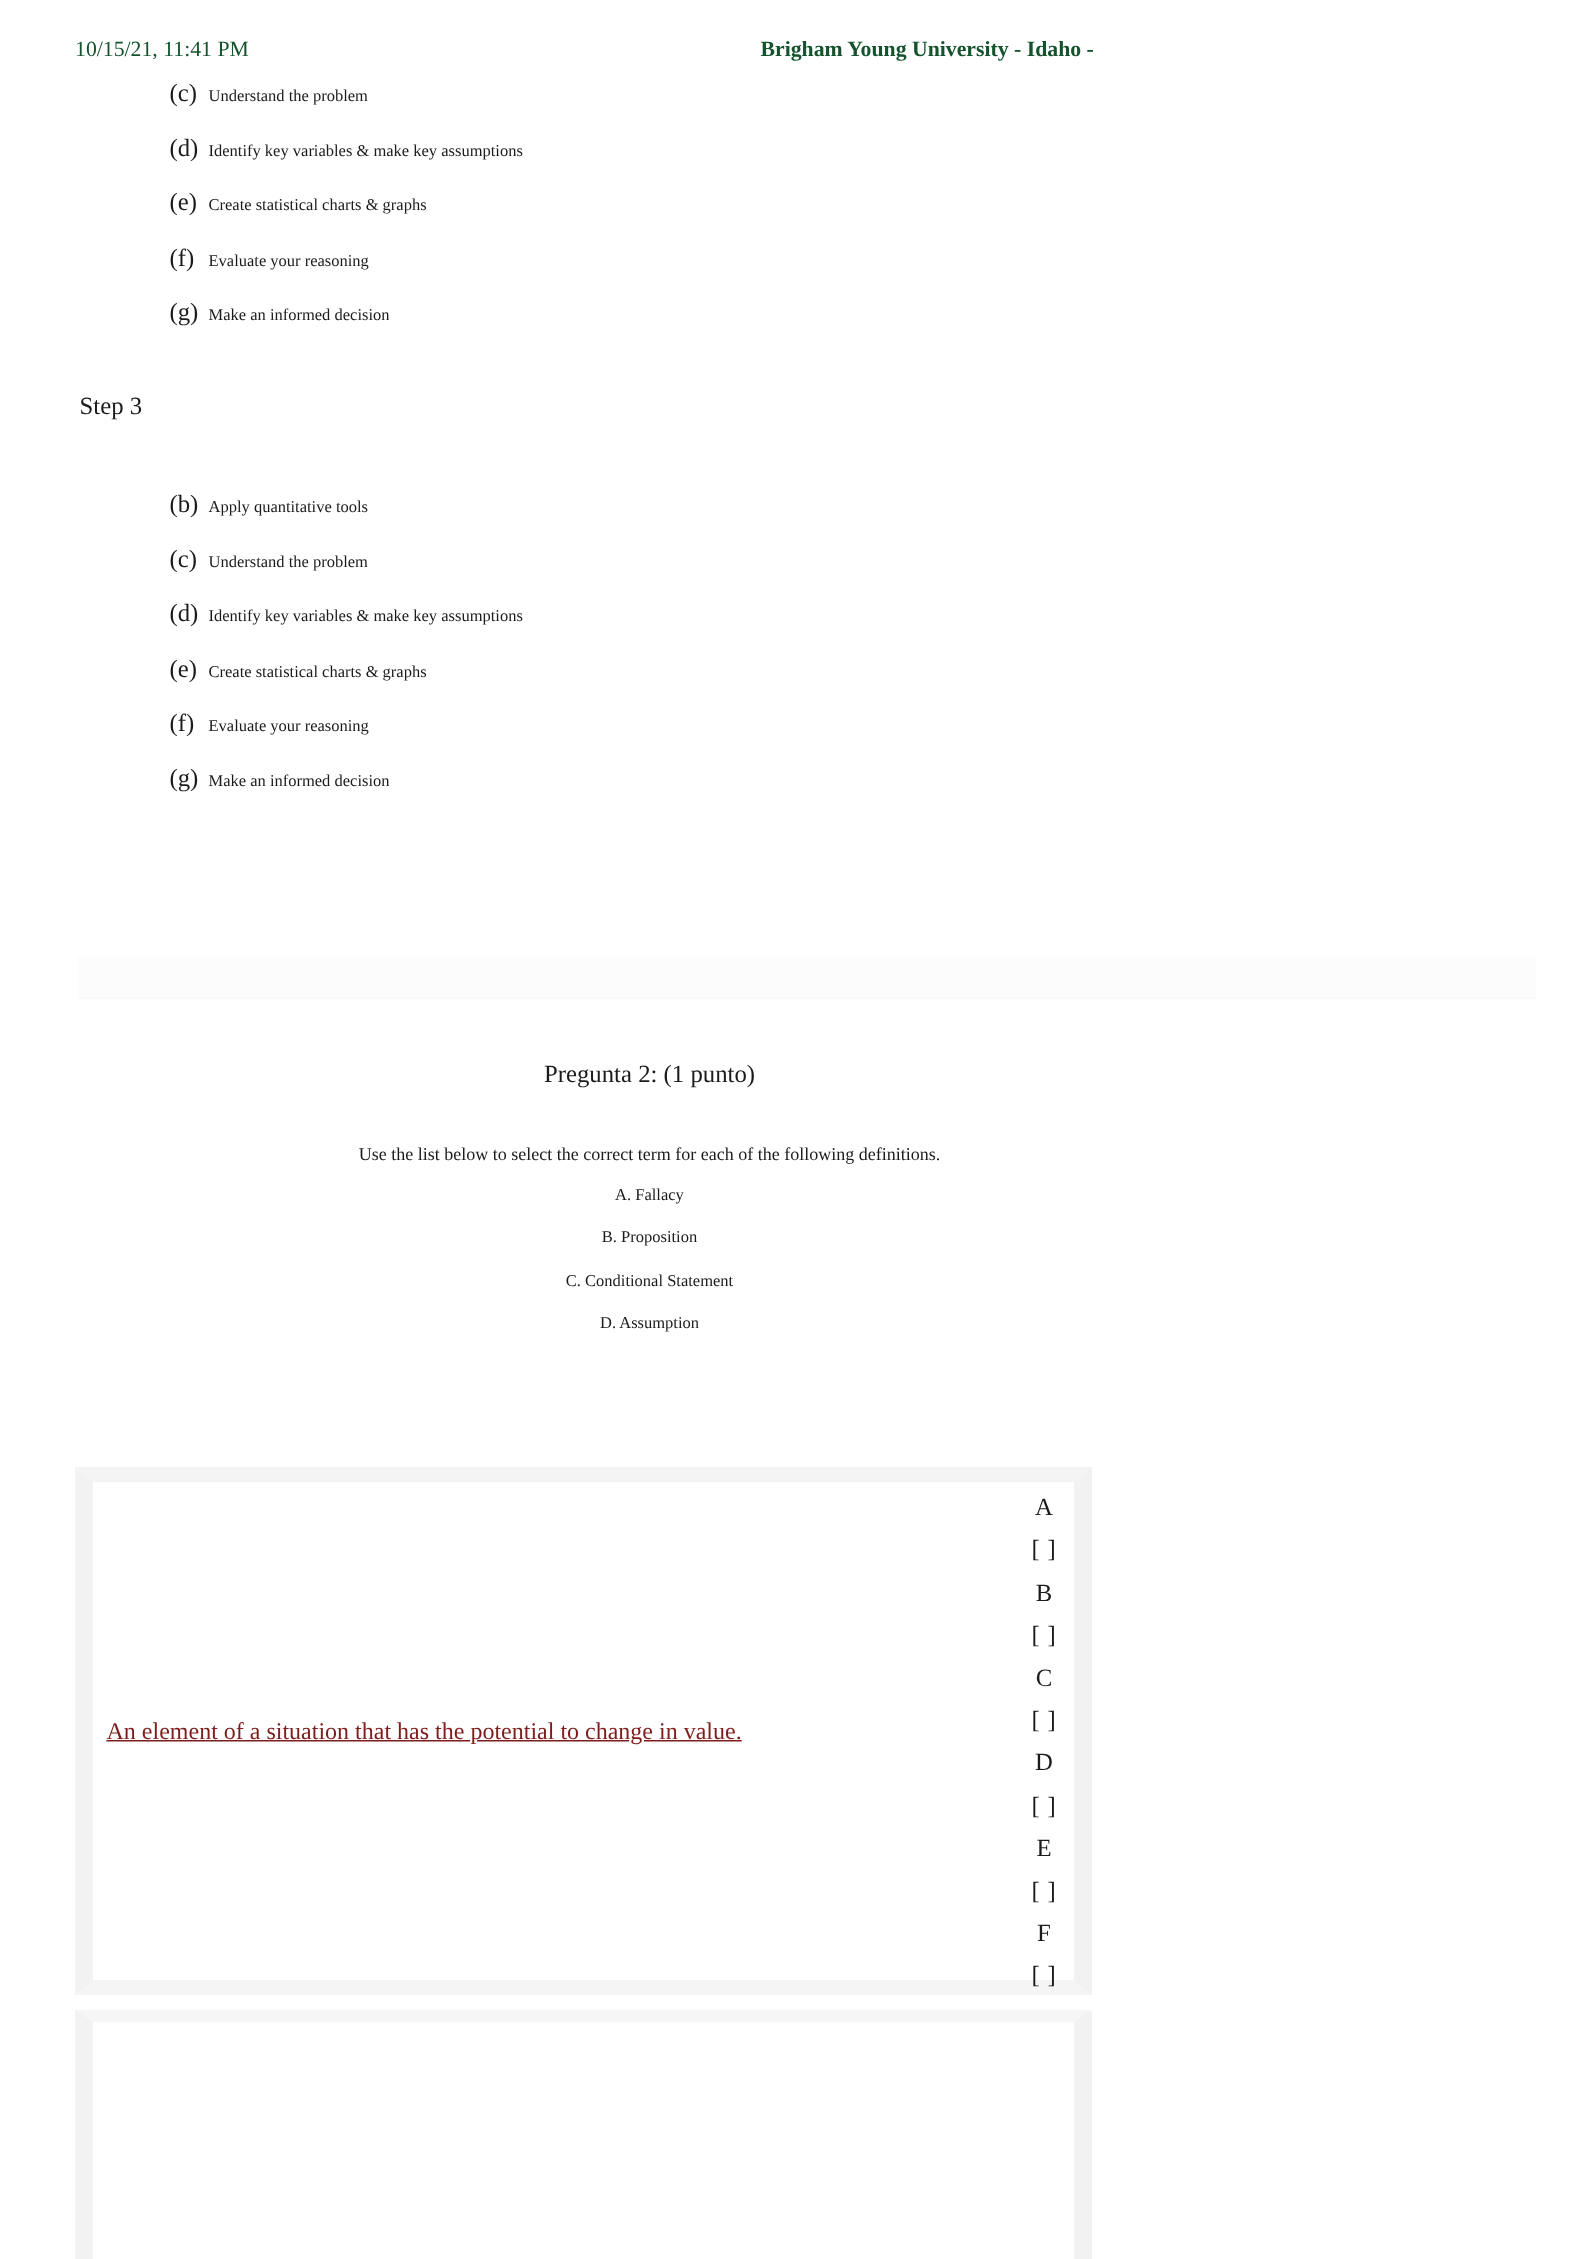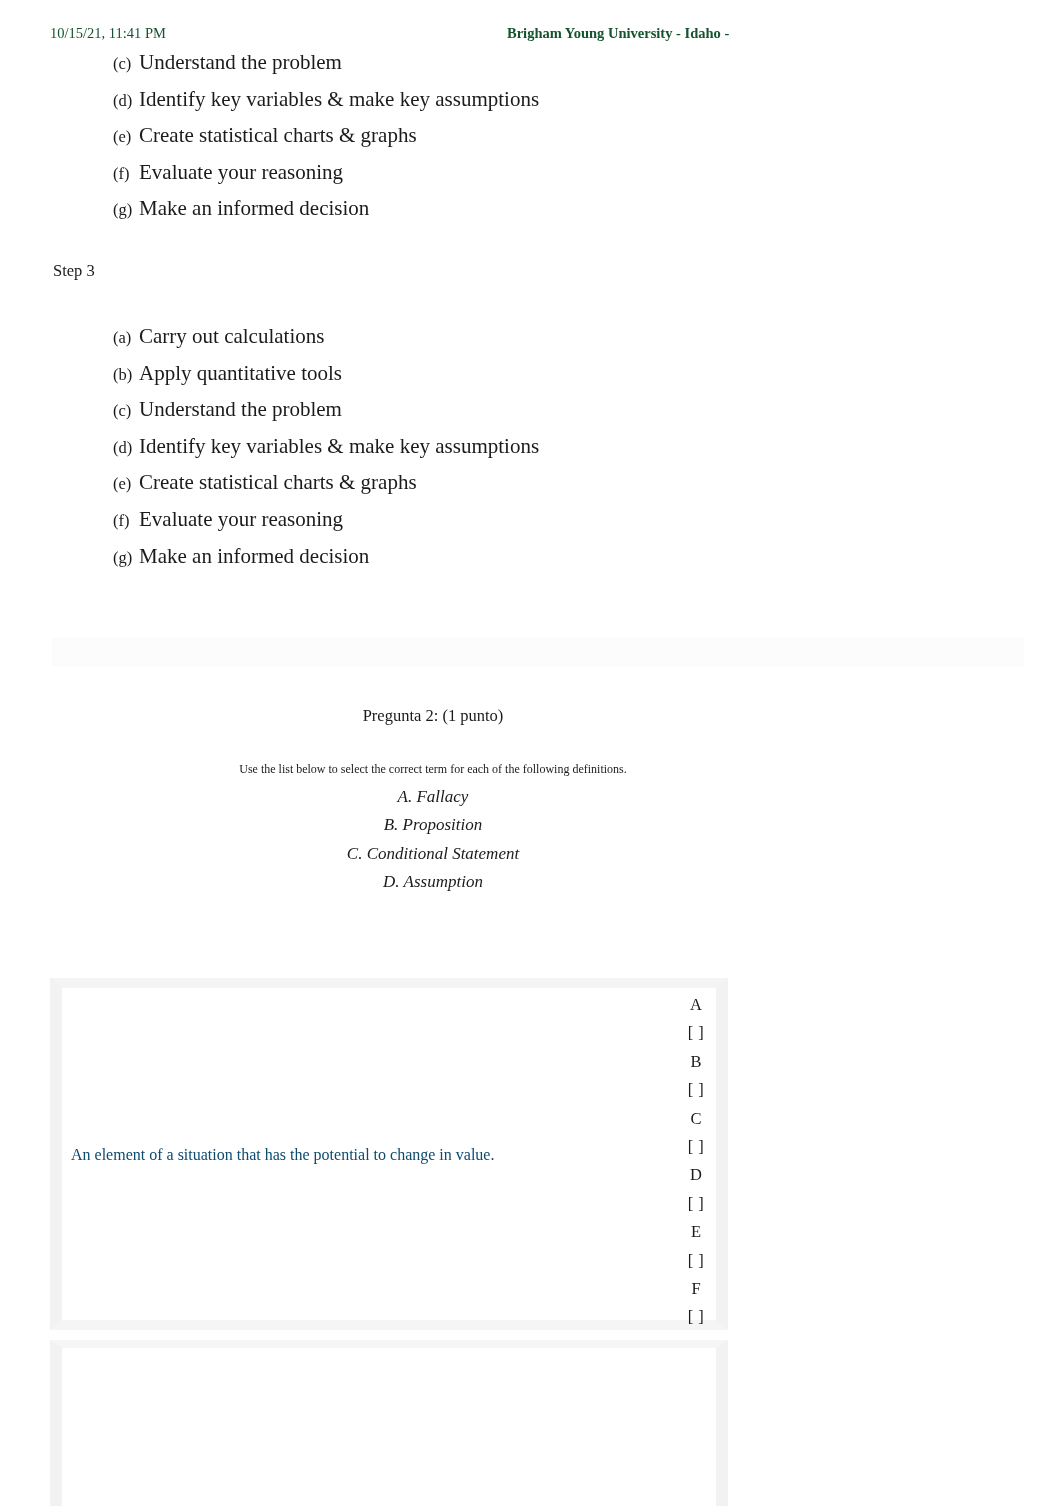--- a/index.html
+++ b/index.html
@@ -59,21 +59,21 @@
     white-space: nowrap;
   }
   .opt-marker {
     display: inline-block;
     width: 26px;
     text-align: left;
     font-size: 16.5px;
   }
   .opt-text {
     display: inline-block;
-    font-size: 21px;
+    font-size: 11px;
   }
 
   #list-a { top: 44px; }
   #list-b { top: 318px; }
 
   .step-label {
     position: absolute;
     left: 53px;
     top: 259px;
     font-size: 16.5px;
@@ -106,24 +106,23 @@
     line-height: 24px;
     margin-bottom: 27px;
     white-space: nowrap;
   }
   .question-prompt {
     font-size: 12px;
     line-height: 28.2px;
     white-space: nowrap;
   }
   .term-line {
-    font-size: 17px;
+    font-size: 11px;
     line-height: 28.2px;
     white-space: nowrap;
-    font-style: italic;
   }
 
   
   .match-table {
     position: absolute;
     left: 50px;
     top: 978px;
     width: 677px;
     height: 352px;
     background: #ffffff;
@@ -133,21 +132,22 @@
     border-right: 0;
     border-bottom: 10px solid #f5f5f6;
   }
   .match-table .cell-prompt {
     position: absolute;
     left: 9px;
     top: 156px;
     width: 600px;
     font-size: 16px;
     line-height: 22px;
-    color: #0c4a6e;
+    color: #7f1d1d;
+    text-decoration: underline;
   }
   .match-table .col-divider {
     position: absolute;
     right: 0;
     top: 0;
     bottom: 0;
     width: 1px;
     background: #efeff0;
   }
 
@@ -239,23 +239,20 @@
       <span class="opt-marker">(f)</span><span class="opt-text">Evaluate your reasoning</span>
     </div>
     <div class="opt-row">
       <span class="opt-marker">(g)</span><span class="opt-text">Make an informed decision</span>
     </div>
   </div>
 
   <div class="step-label">Step 3</div>
 
   <div class="opt-list" id="list-b">
-    <div class="opt-row">
-      <span class="opt-marker">(a)</span><span class="opt-text">Carry out calculations</span>
-    </div>
     <div class="opt-row">
       <span class="opt-marker">(b)</span><span class="opt-text">Apply quantitative tools</span>
     </div>
     <div class="opt-row">
       <span class="opt-marker">(c)</span><span class="opt-text">Understand the problem</span>
     </div>
     <div class="opt-row">
       <span class="opt-marker">(d)</span><span class="opt-text">Identify key variables &amp; make key assumptions</span>
     </div>
     <div class="opt-row">

